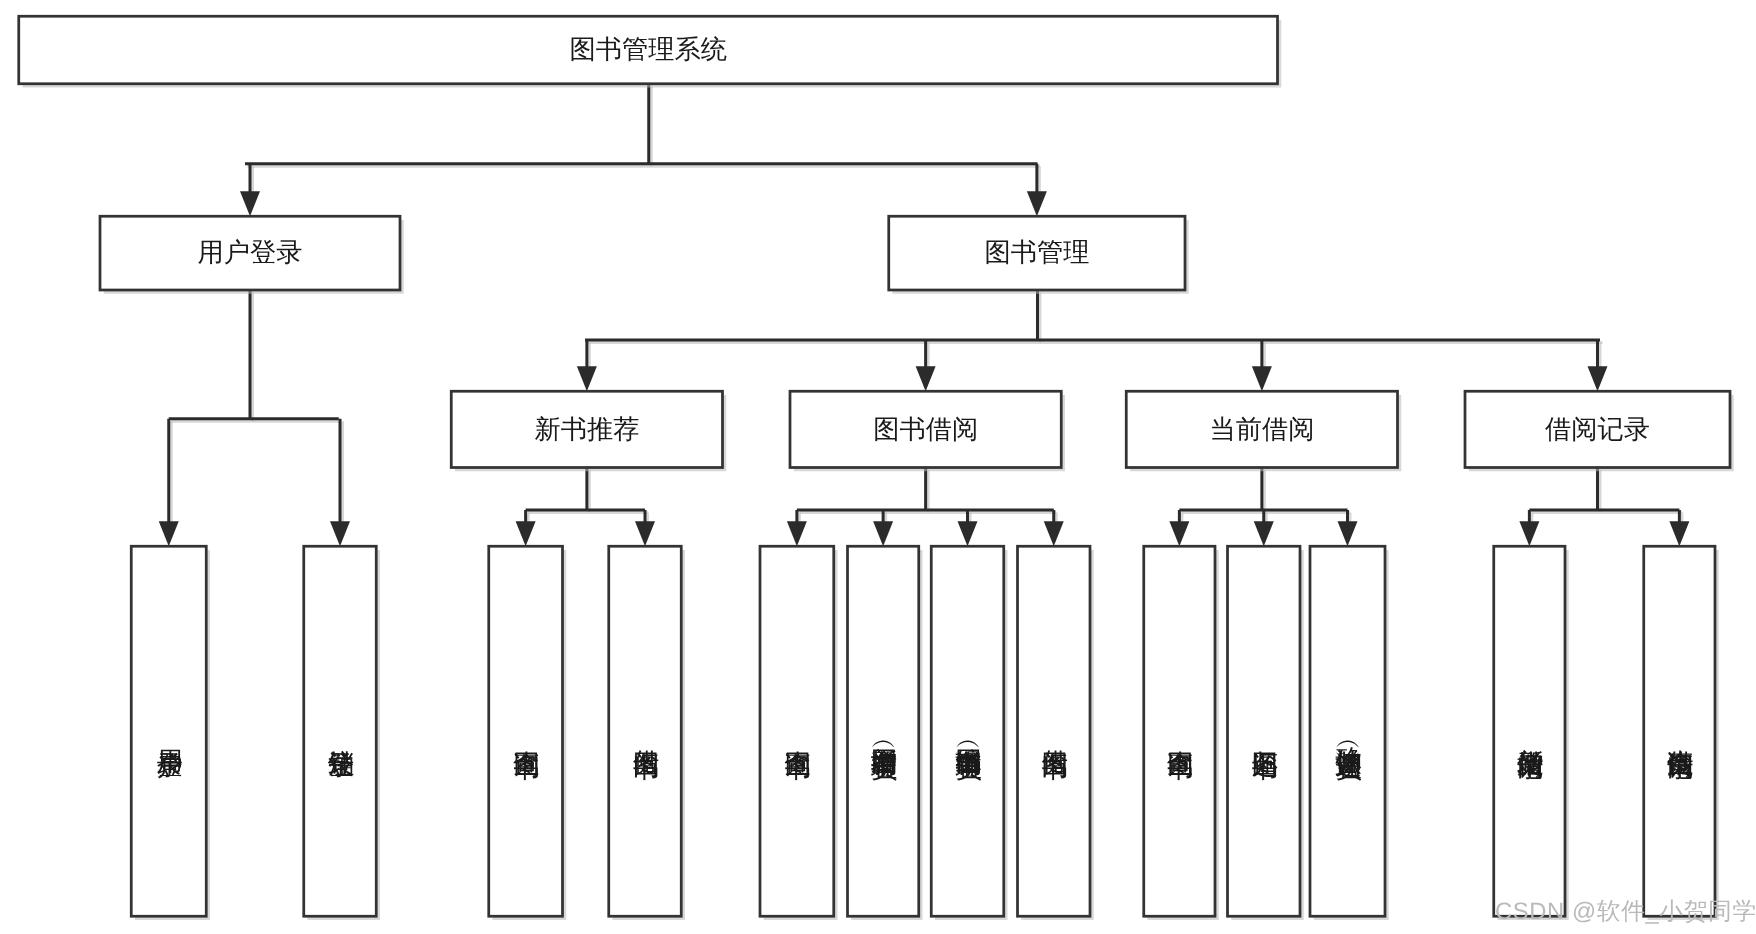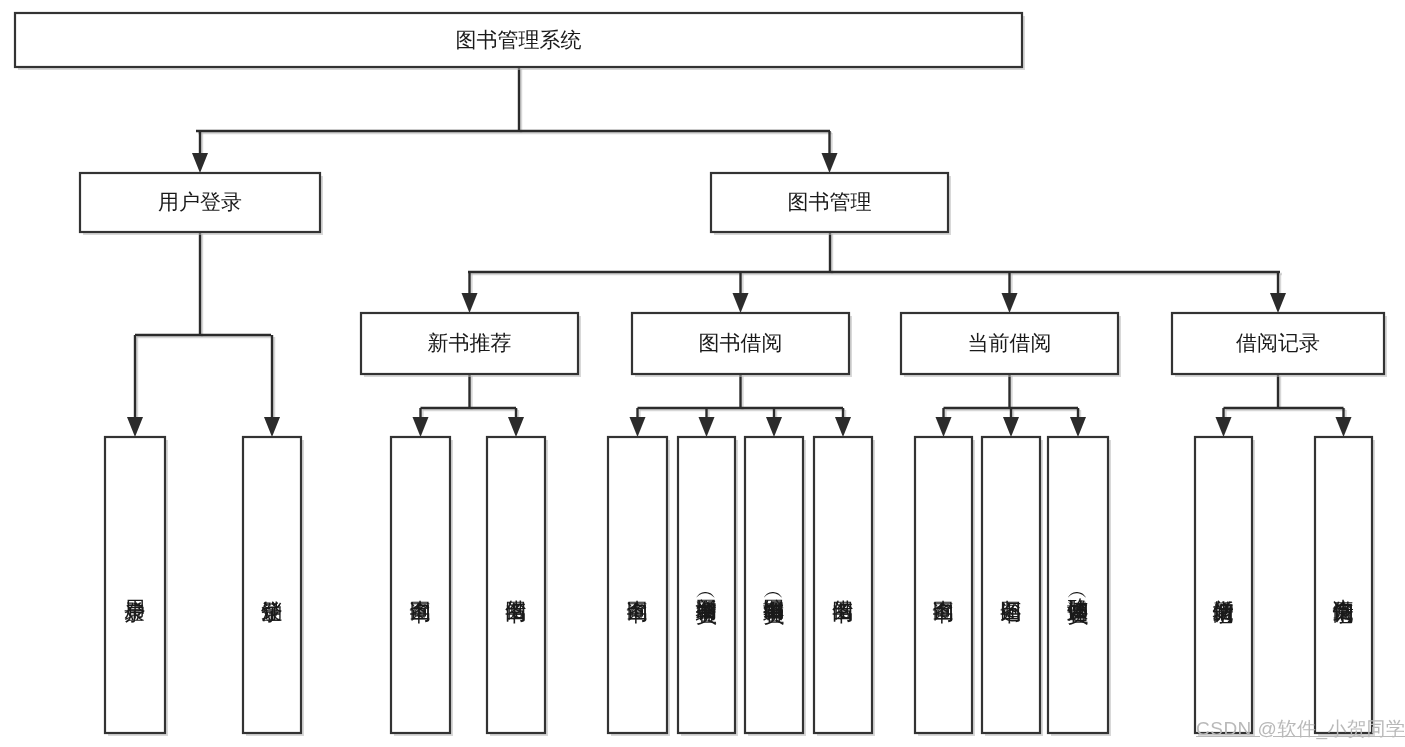--- a/index.html
+++ b/index.html
@@ -77,21 +77,20 @@
     user-select: none;
   }
   .watermark {
     position: absolute;
     font-family: "Liberation Sans", "DejaVu Sans", sans-serif;
     font-size: 19px;
     color: #b9b9b9;
     white-space: nowrap;
     letter-spacing: 0.5px;
     user-select: none;
-    text-decoration: underline;
   }
 </style>
 </head>
 <body>
 
 <div id="diagram-root">
 
   <svg class="diagram-canvas" viewBox="0 0 1405 747">
     <g id="connector-layer">
         <line x1="521" y1="69" x2="521" y2="133" class="connector-shadow"></line>

